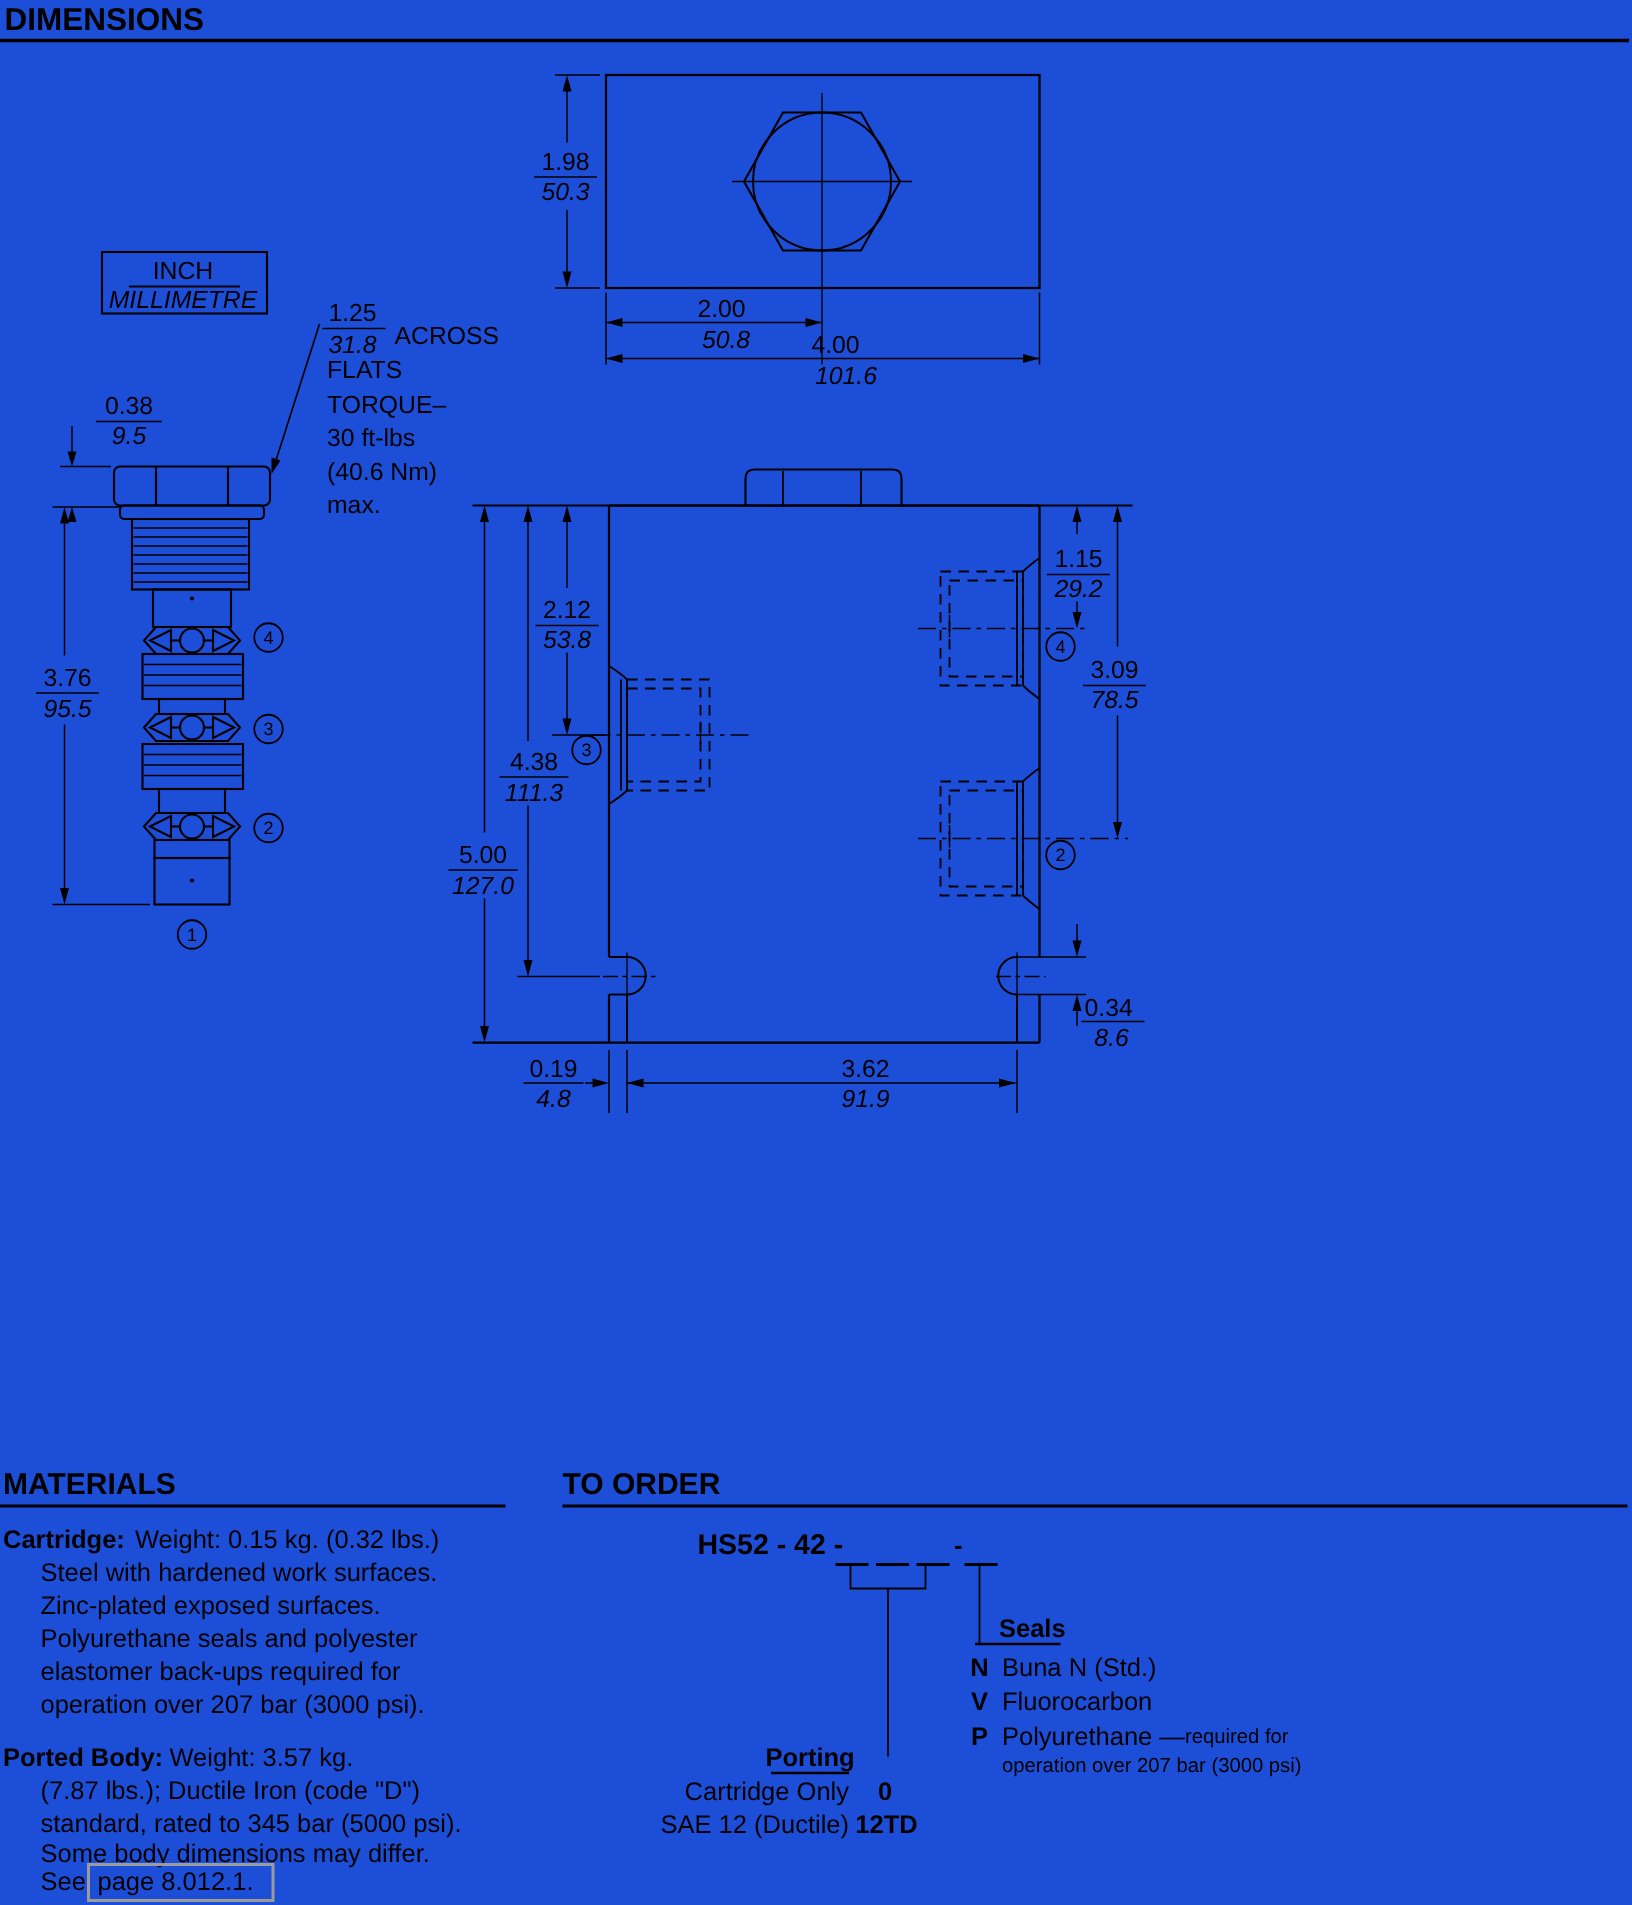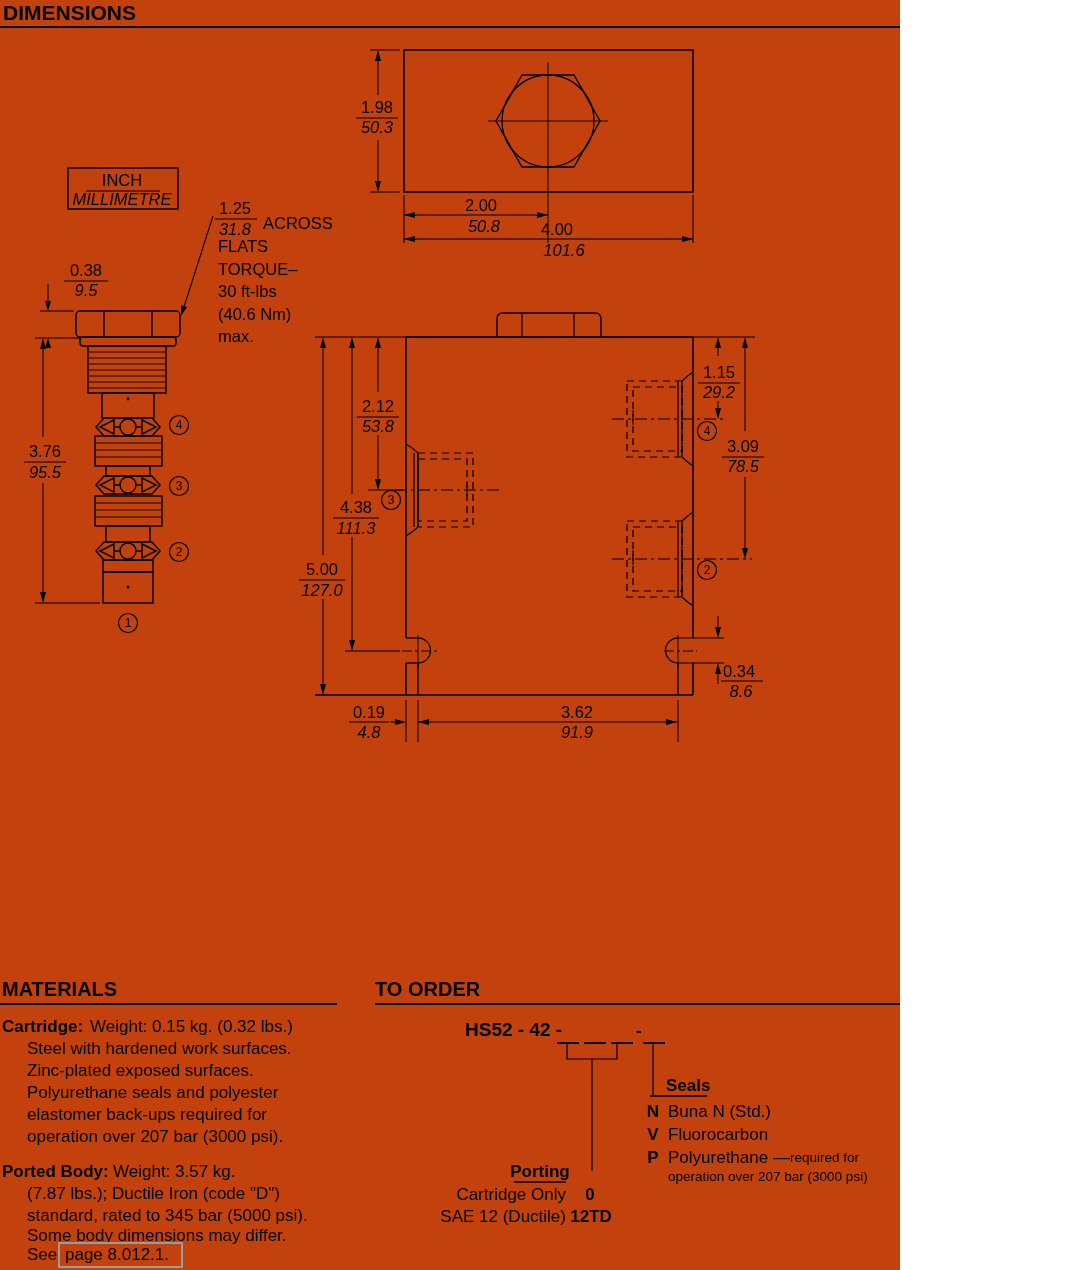--- a/index.html
+++ b/index.html
@@ -1,16 +1,16 @@
 <!DOCTYPE html>
 <html><head>
 <meta charset="utf-8">
 <style>
   html,body{margin:0;padding:0;background:#fff;}
-  #page{position:relative;width:900px;height:1270px;background:#c2410c;overflow:hidden;}
+  #page{position:relative;width:1088px;height:1270px;background:#1d4ed8;overflow:hidden;}
   svg{position:absolute;top:0;left:0;}
   text{font-family:"Liberation Sans","DejaVu Sans",sans-serif;fill:#000;}
   .h1{font-size:21px;font-weight:bold;}
   .t{font-size:16.5px;}
   .mm{font-size:16.5px;font-style:italic;}
   .pn{font-size:12px;}
   .mat{font-size:17px;}
   .b{font-weight:bold;}
   .small{font-size:13.5px;}
 </style>

